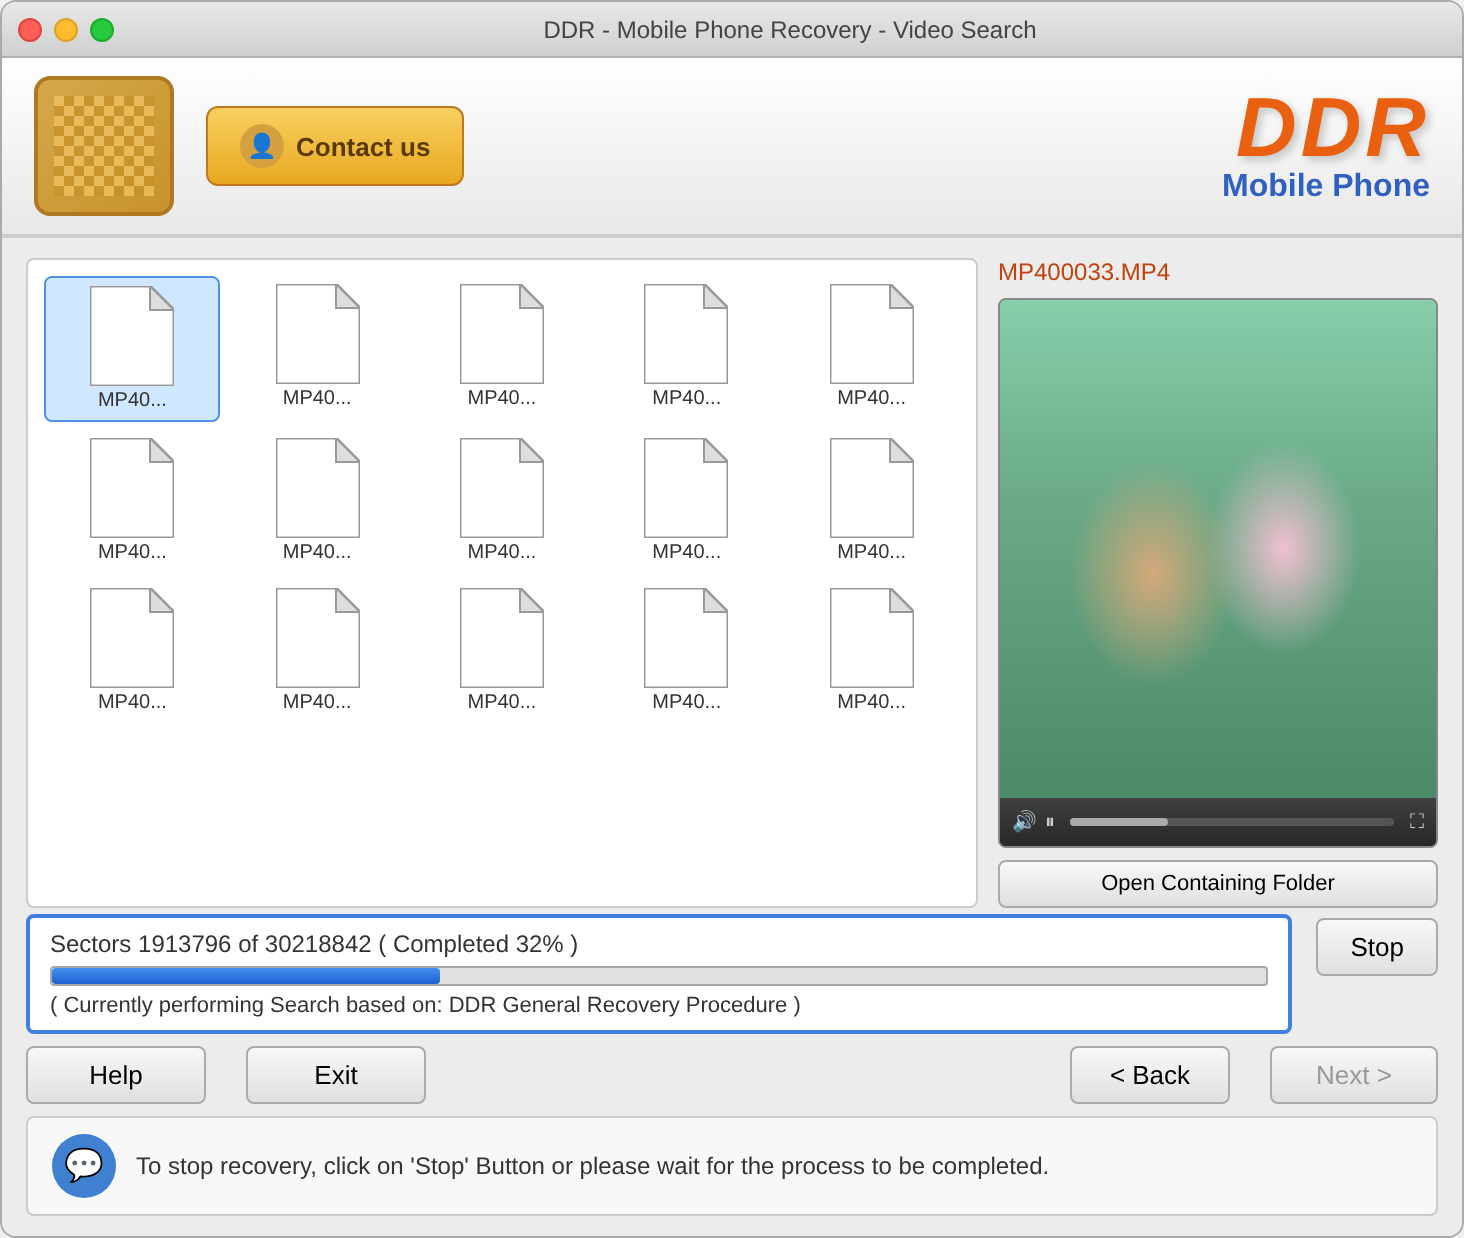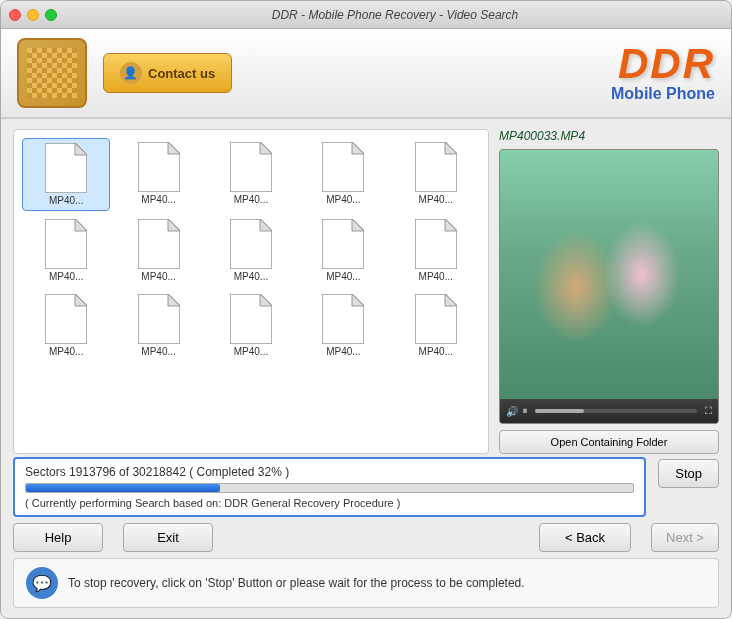--- a/index.html
+++ b/index.html
@@ -25,21 +25,20 @@
 
     
     .titlebar {
       height: 28px;
       background: linear-gradient(to bottom, #e8e8e8, #d0d0d0);
       display: flex;
       align-items: center;
       padding: 0 8px;
       border-bottom: 1px solid #b0b0b0;
       flex-shrink: 0;
-      font-style: italic;
     }
     .traffic-lights {
       display: flex;
       gap: 6px;
       margin-right: 10px;
     }
     .tl {
       width: 12px;
       height: 12px;
       border-radius: 50%;
@@ -192,23 +191,22 @@
 
     
     .preview-panel {
       width: 220px;
       display: flex;
       flex-direction: column;
       gap: 6px;
     }
     .preview-filename {
       font-size: 12px;
-      color: #14532d;
+      color: #c2410c;
       font-weight: 500;
-      font-style: italic;
     }
     .preview-box {
       background: #000;
       border: 1px solid #888;
       border-radius: 4px;
       overflow: hidden;
       flex: 1;
       display: flex;
       flex-direction: column;
     }
@@ -323,22 +321,22 @@
       border: 1px solid #aaa;
       border-radius: 4px;
       padding: 6px 0;
       font-size: 13px;
       cursor: pointer;
       text-align: center;
     }
     .nav-btn.help  { width: 90px; }
     .nav-btn.exit  { width: 90px; }
     .nav-btn.spacer { flex: 1; background: transparent; border: none; cursor: default; }
-    .nav-btn.back  { width: 92px; }
-    .nav-btn.next  { width: 68px; color: #999; }
+    .nav-btn.back  { width: 80px; }
+    .nav-btn.next  { width: 84px; color: #999; }
 
     
     .info-bar {
       background: #f8f8f8;
       border: 1px solid #ccc;
       border-radius: 4px;
       padding: 8px 12px;
       display: flex;
       align-items: center;
       gap: 10px;

